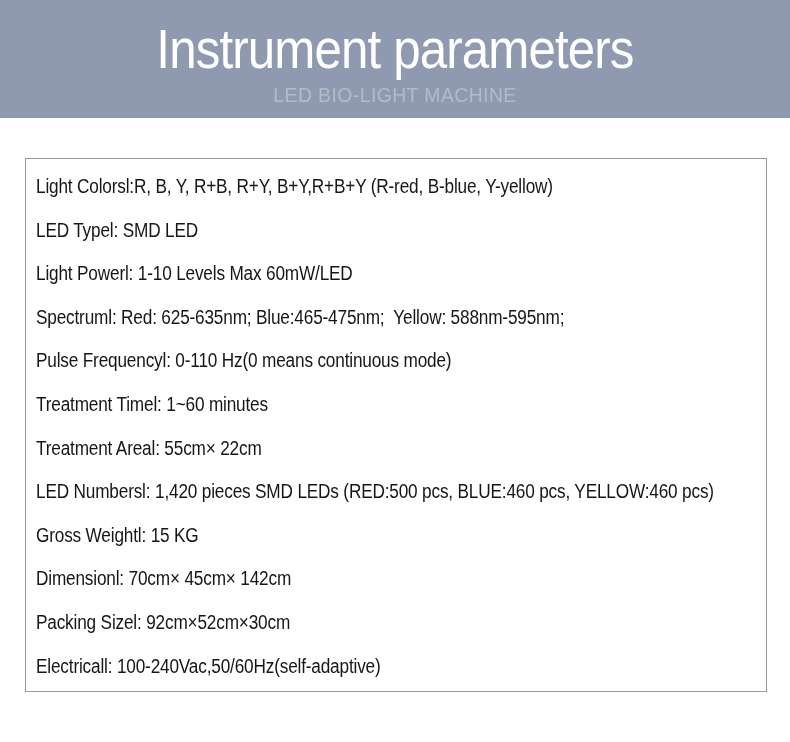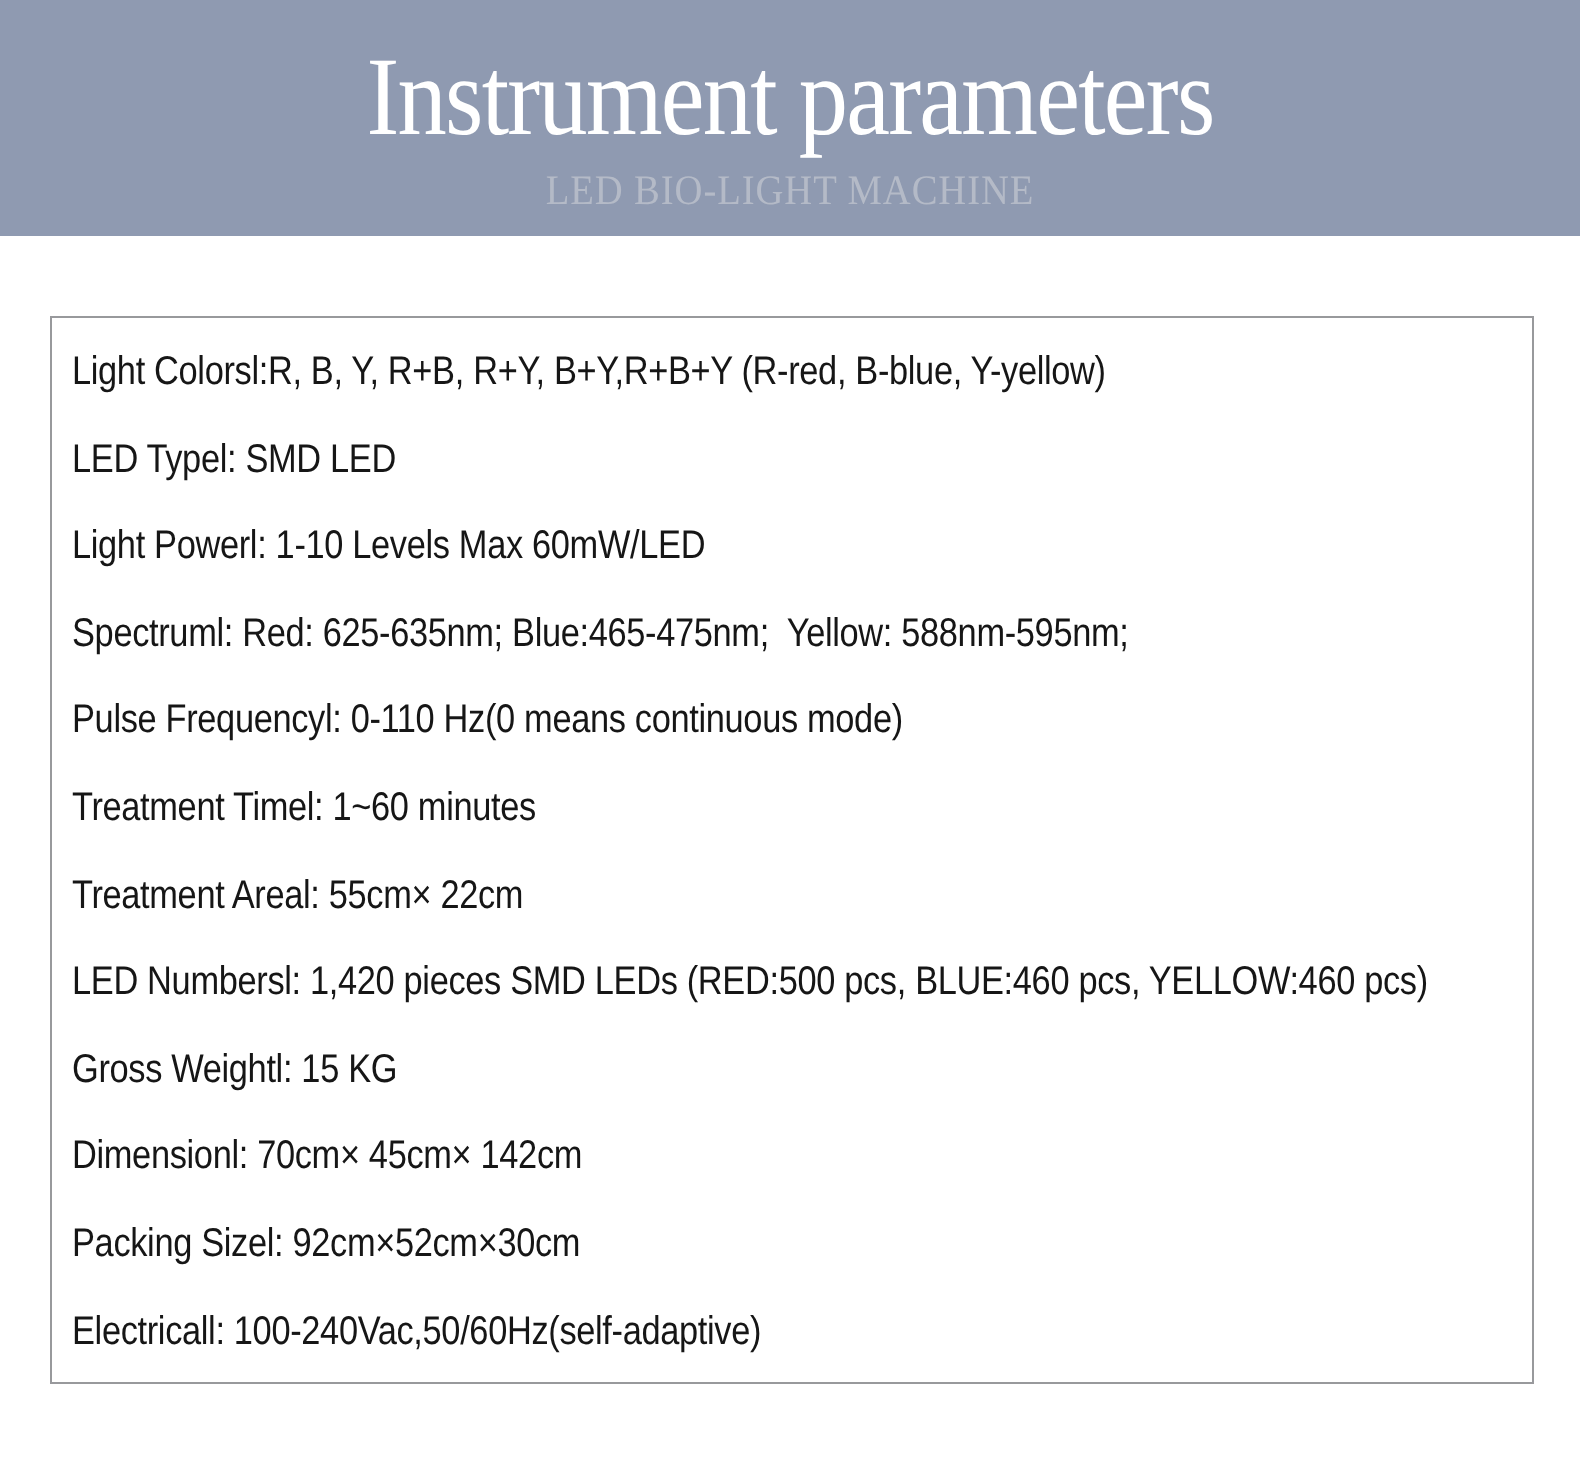--- a/index.html
+++ b/index.html
@@ -15,21 +15,20 @@
     background: #ffffff;
     overflow: hidden;
   }
   .banner {
     position: absolute;
     top: 0;
     left: 0;
     width: 790px;
     height: 118px;
     background: #8f9ab1;
-    font-family: Liberation Serif, serif;
   }
   .title {
     position: absolute;
     top: 20px;
     left: 0;
     right: 0;
     text-align: center;
     font-size: 56px;
     line-height: 58px;
     font-weight: normal;

